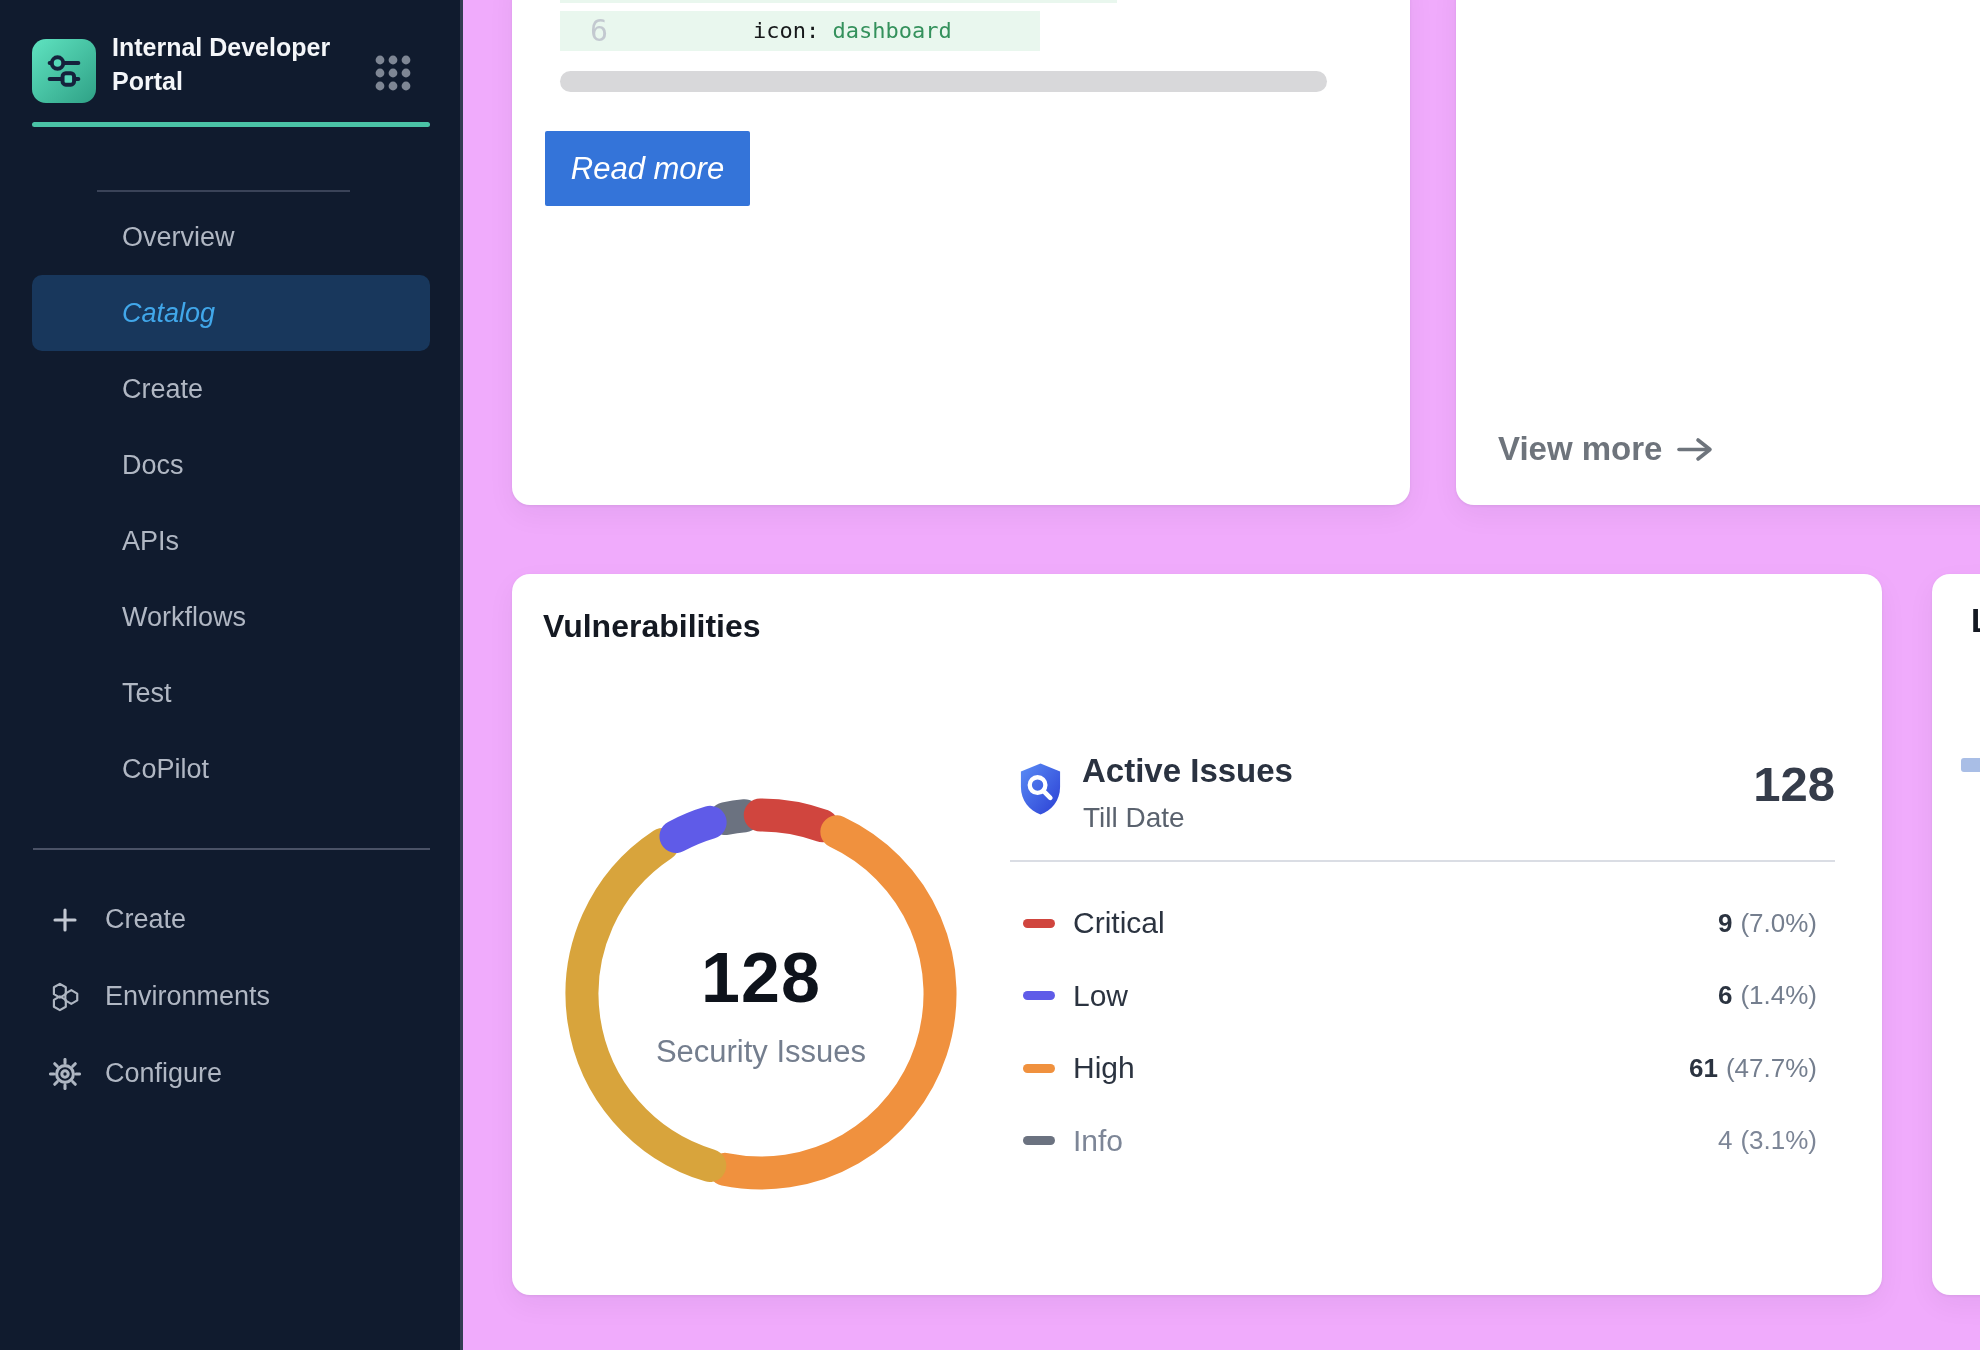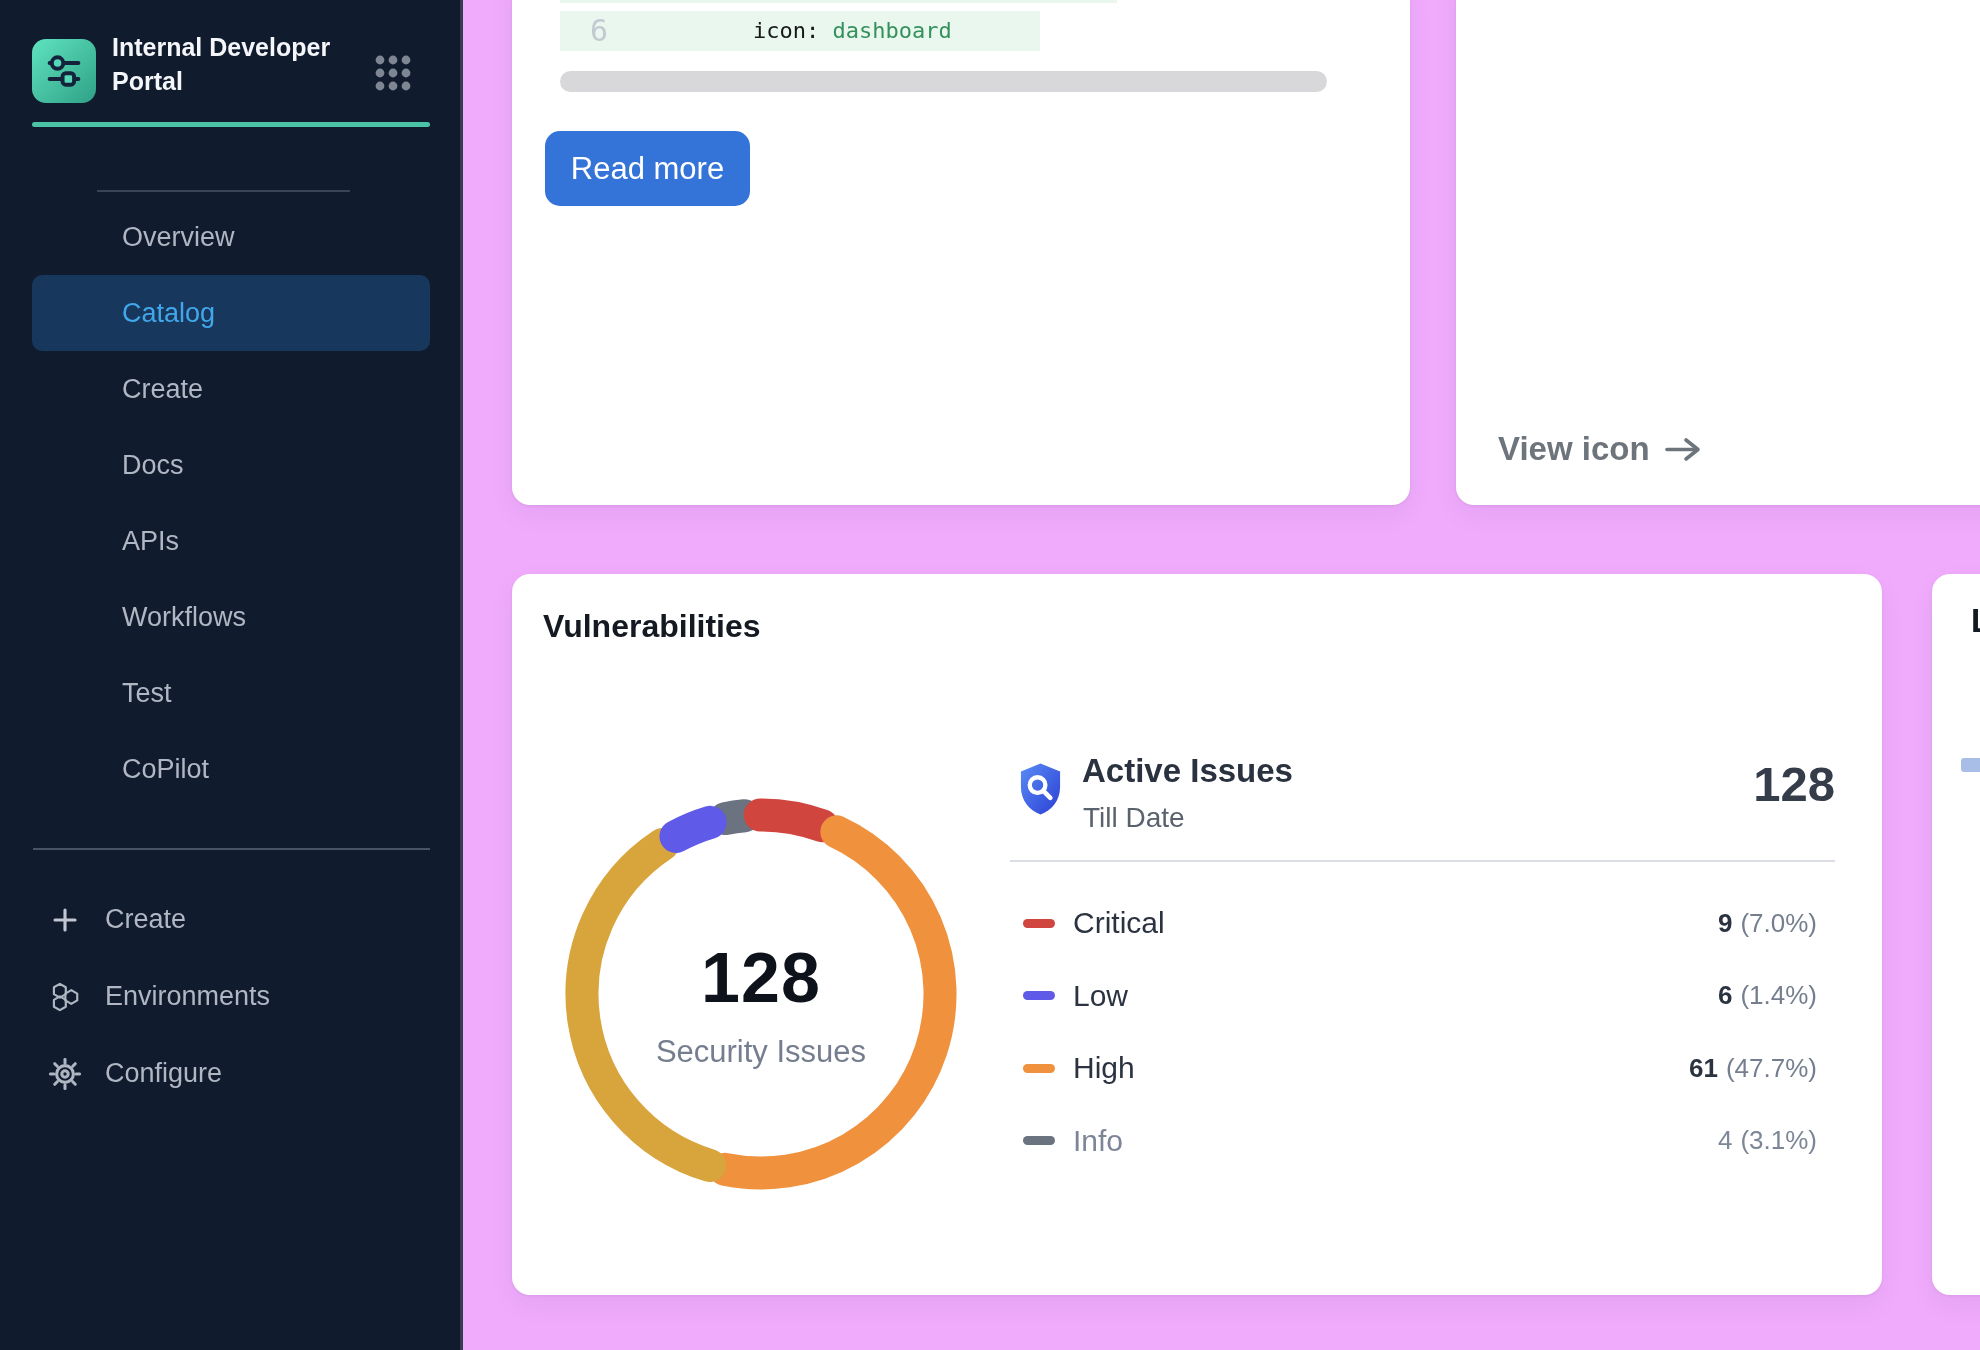--- a/index.html
+++ b/index.html
@@ -12,21 +12,21 @@
   .brand-logo{position:absolute;left:32px;top:39px;width:64px;height:64px;border-radius:14px;
               background:linear-gradient(135deg,#5fe3c0,#2fa186);display:flex;align-items:center;justify-content:center;}
   .brand-title{position:absolute;left:112px;top:30px;width:250px;font-size:25px;line-height:34px;
                font-weight:700;color:#f4f6f9;}
   .grid-btn{position:absolute;left:374px;top:54px;width:38px;height:38px;display:flex;align-items:center;justify-content:center;cursor:pointer;}
   .brand-line{position:absolute;left:32px;top:122px;width:398px;height:5px;border-radius:3px;background:#4ac3a6;}
   .sb-div1{position:absolute;left:97px;top:190px;width:253px;height:2px;background:#3a4358;}
   #nav{position:absolute;left:32px;top:199px;width:398px;}
   .nav-item{height:76px;display:flex;align-items:center;padding-left:90px;box-sizing:border-box;
             font-size:27px;color:#b0b7c3;border-radius:10px;cursor:pointer;}
-  .nav-item.active{background:#18375c;color:#41a7ea;}
+  .nav-item.active{background:#18375c;color:#41a7ea;font-style:italic;}
   .sb-div2{position:absolute;left:33px;top:848px;width:397px;height:2px;background:#4a5266;}
   #bottom-nav{position:absolute;left:32px;top:881px;width:398px;}
   .bottom-item{height:77px;display:flex;align-items:center;font-size:27px;color:#b0b7c3;cursor:pointer;}
   .b-icon{width:34px;height:34px;margin-left:16px;display:flex;align-items:center;justify-content:center;}
   .b-label{margin-left:23px;}
 
   
   .card{position:absolute;background:#ffffff;border-radius:18px;
         box-shadow:0 1px 3px rgba(16,24,40,.07),0 10px 28px rgba(16,24,40,.05);}
   #card-doc{left:512px;top:-30px;width:898px;height:535px;}
@@ -36,22 +36,22 @@
 
   
   .code-sliver{position:absolute;left:48px;top:30px;width:557px;height:3px;background:#e9f7ee;}
   .code-row{position:absolute;left:48px;top:41px;width:480px;height:40px;background:#e9f7ee;}
   .code-ln{position:absolute;left:30px;top:0;height:40px;line-height:40px;
            font-family:"DejaVu Sans Mono",monospace;font-size:30px;color:#c3c9d0;}
   .code-text{position:absolute;left:193px;top:0;height:40px;line-height:40px;white-space:pre;
              font-family:"DejaVu Sans Mono",monospace;font-size:22px;color:#16181a;}
   .code-value{color:#34915c;}
   .h-scrollbar{position:absolute;left:48px;top:101px;width:767px;height:21px;border-radius:11px;background:#d8d8da;cursor:pointer;}
-  .read-more{position:absolute;left:33px;top:161px;width:205px;height:75px;border-radius:15px;background:#3474d9;
-             border:none;color:#ffffff;font-family:"Liberation Sans",sans-serif;font-size:31px;cursor:pointer;}
+  .read-more{position:absolute;left:33px;top:161px;width:205px;height:75px;border-radius:2px;background:#3474d9;
+             border:none;color:#ffffff;font-family:"Liberation Sans",sans-serif;font-size:31px;cursor:pointer;font-style:italic;}
 
   
   .view-graph{position:absolute;left:42px;top:460px;display:flex;align-items:center;gap:14px;
               color:#6e747c;font-size:33px;font-weight:700;cursor:pointer;}
 
   
   .vuln-title{position:absolute;left:31px;top:34px;font-size:32px;font-weight:700;color:#141922;}
   #donut-wrap{position:absolute;left:44px;top:215px;width:410px;height:410px;}
   .donut-center{position:absolute;left:129px;top:364px;width:240px;text-align:center;}
   .donut-total{font-size:70px;font-weight:700;color:#0e131b;letter-spacing:1px;}
@@ -180,21 +180,21 @@
     <div class="code-row">
       <span class="code-ln">6</span>
       <span class="code-text"><span>icon: </span><span class="code-value">dashboard</span></span>
     </div>
     <div class="h-scrollbar"></div>
     <button class="read-more">Read more</button>
   </section>
 
   <section class="card" id="card-graph">
     <div class="view-graph">
-      <span>View icon</span>
+      <span>View more</span>
       <svg width="40" height="27" viewBox="0 0 40 27" fill="none" stroke="#6e747c" stroke-width="3.6" stroke-linecap="round" stroke-linejoin="round">
         <line x1="3" y1="13.5" x2="33" y2="13.5"></line>
         <path d="M22 4 L34 13.5 L22 23"></path>
       </svg>
     </div>
   </section>
 
   <section class="card" id="card-vuln">
     <div class="vuln-title">Vulnerabilities</div>
 

